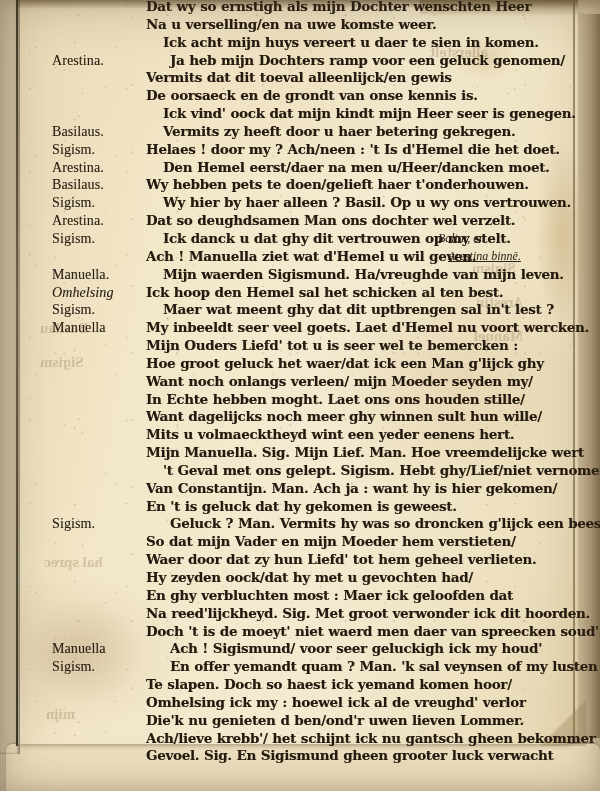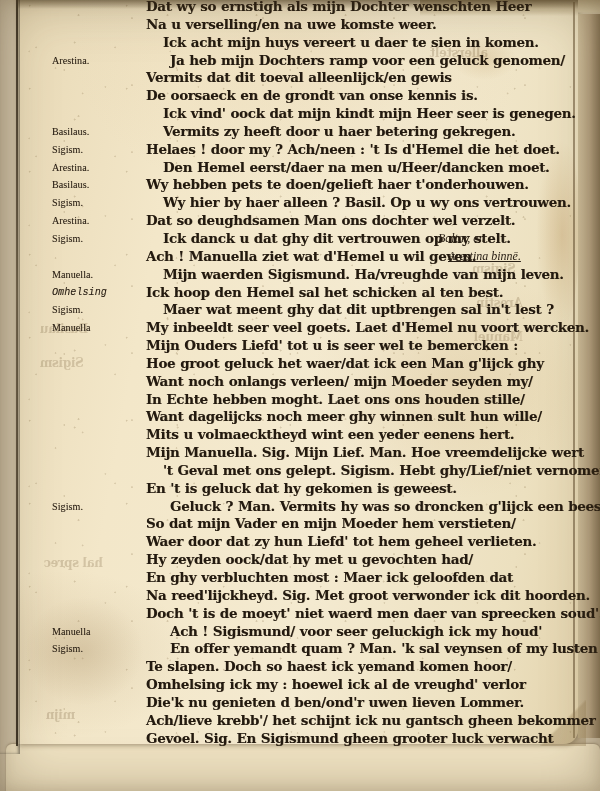--- a/index.html
+++ b/index.html
@@ -121,26 +121,26 @@
     height: 17.85px;
     line-height: 17.85px;
     white-space: nowrap;
   }
   .speaker {
     position: absolute;
     left: 34px;
     top: 0;
     width: 96px;
     font-family: "Liberation Serif", serif;
-    font-size: 10px;
+    font-size: 14px;
     color: #2a2016;
     letter-spacing: .1px;
     text-shadow: .3px .3px 0 rgba(60,42,20,.30);
   }
-  .speaker.ital { font-style: italic; font-family: Liberation Mono, monospace; }
+  .speaker.ital { font-style: italic; }
   .verse {
     position: absolute;
     left: 128px;
     top: 0;
     font-family: "DejaVu Serif", serif;
     font-weight: bold;
     font-size: 13.4px;
     color: #231a10;
     letter-spacing: -.25px;
     word-spacing: .4px;
@@ -293,20 +293,23 @@
     <div class="line">
       <span class="verse">Mits u volmaecktheyd wint een yeder eenens hert.</span>
     </div>
     <div class="line">
       <span class="verse">Mijn Manuella. Sig. Mijn Lief. Man. Hoe vreemdelijcke wert</span>
     </div>
     <div class="line">
       <span class="verse ind">'t Geval met ons gelept.  Sigism. Hebt ghy/Lief/niet vernomen</span>
     </div>
     <div class="line">
+      <span class="verse">Van Constantijn.  Man.  Ach ja : want hy is hier gekomen/</span>
+    </div>
+    <div class="line">
       <span class="verse">En 't is geluck dat hy gekomen is geweest.</span>
     </div>
     <div class="line">
       <span class="speaker">Sigism.</span>
       <span class="verse ind2">Geluck ?  Man. Vermits hy was so droncken g'lijck een beest/</span>
     </div>
     <div class="line">
       <span class="verse">So dat mijn Vader en mijn Moeder hem verstieten/</span>
     </div>
     <div class="line">

